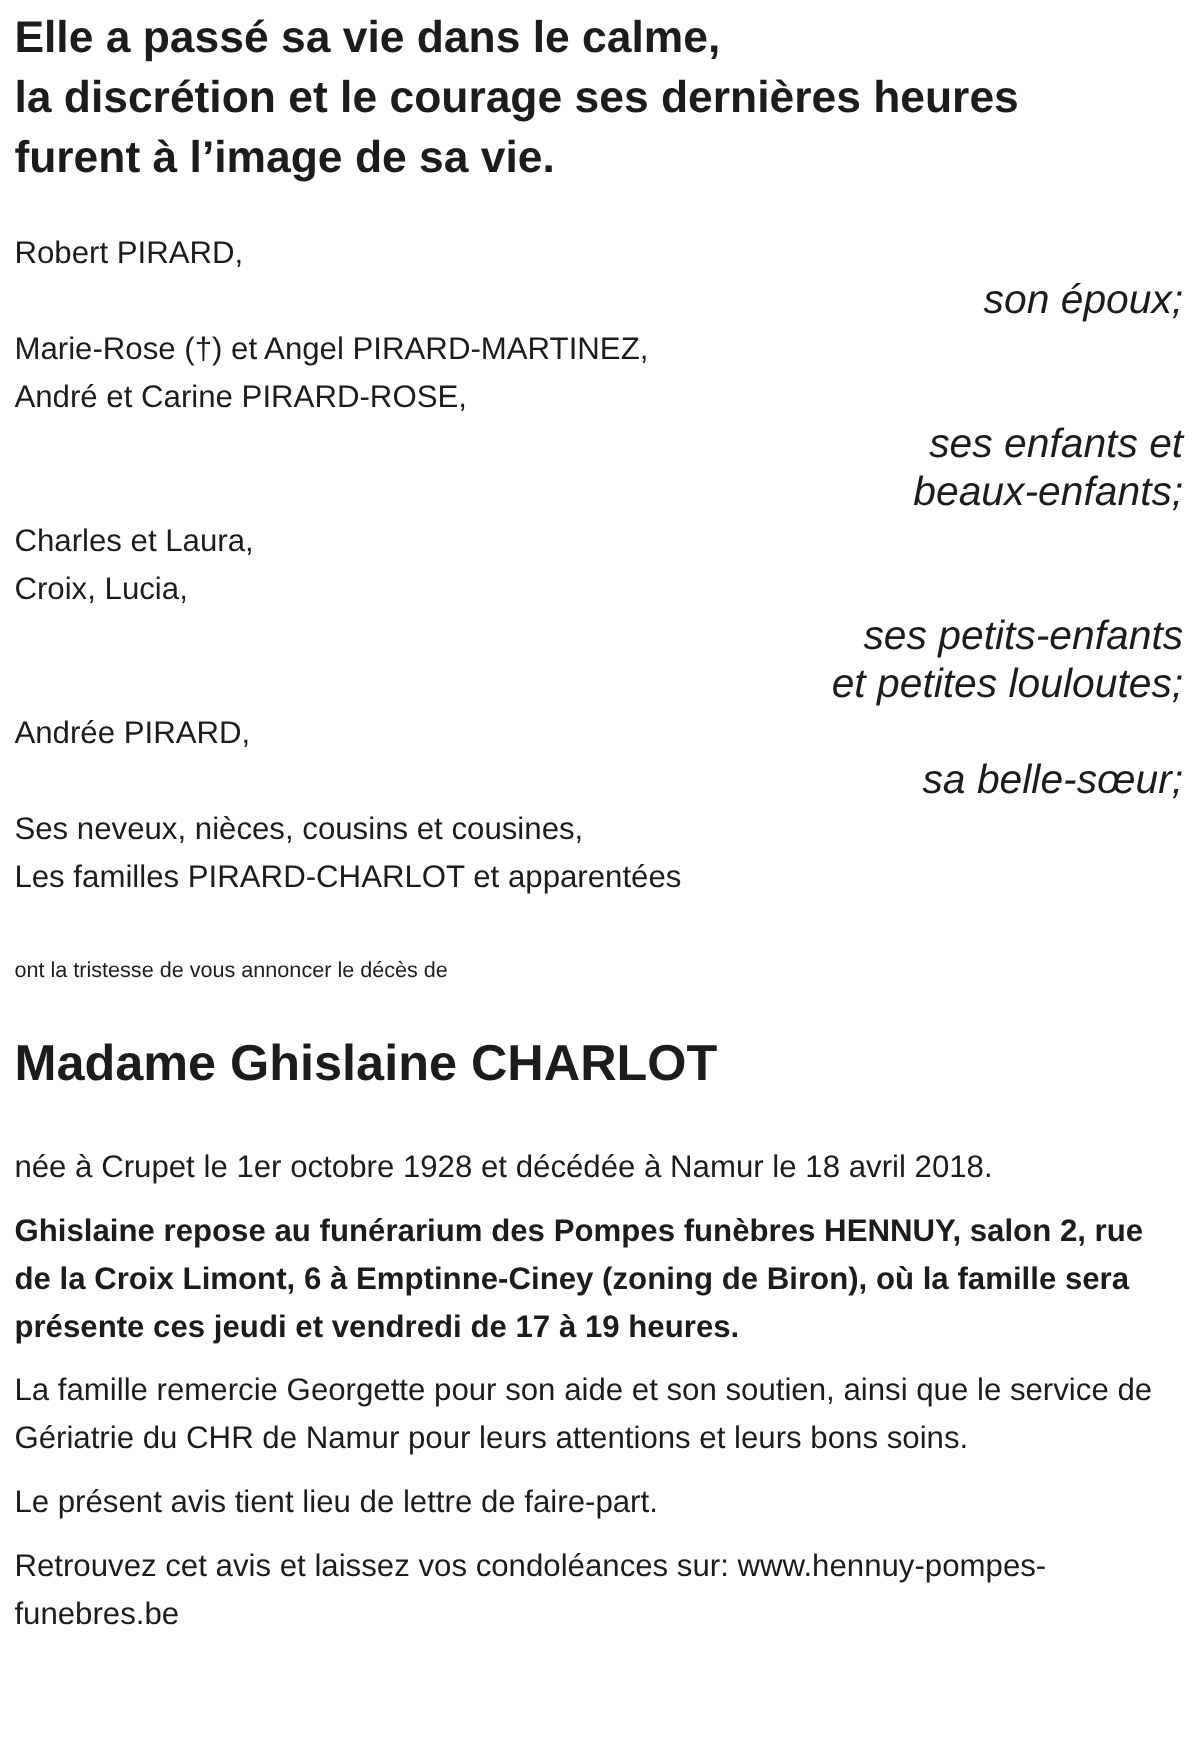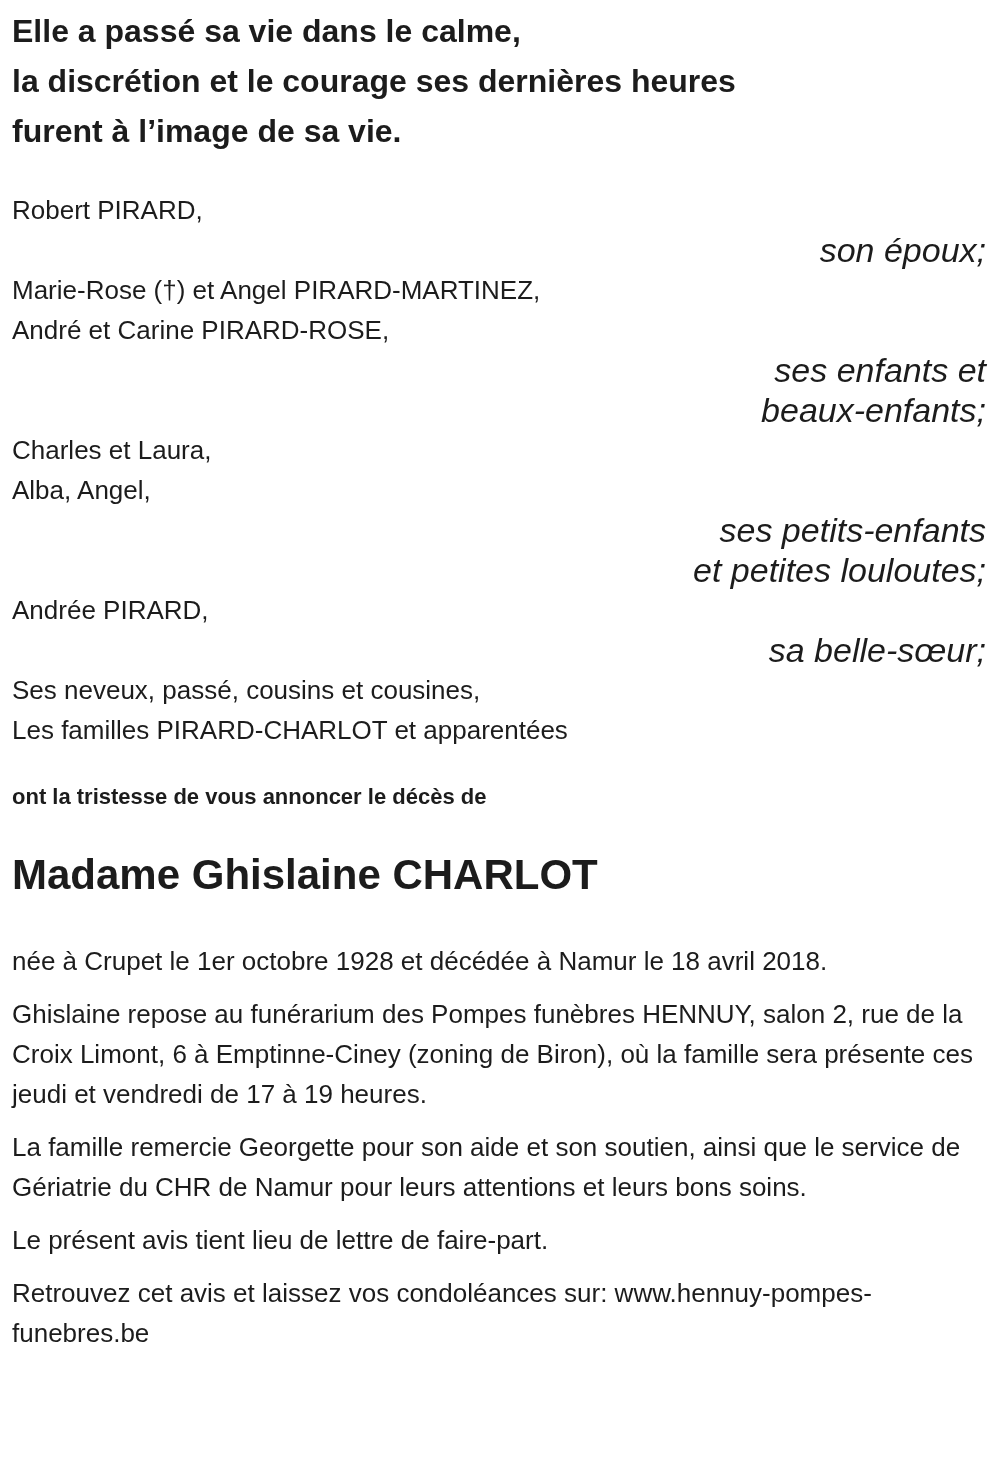--- a/index.html
+++ b/index.html
@@ -12,54 +12,53 @@
     -webkit-font-smoothing: antialiased;
   }
   .page {
     width: 1000px;
     min-height: 1463px;
     padding: 6px 14px 24px 12px;
     background: #ffffff;
   }
   .epigraph {
     font-weight: 700;
-    font-size: 32px;
+    font-size: 37px;
     line-height: 50px;
     margin-bottom: 34px;
   }
   .line {
     font-size: 26px;
     line-height: 40px;
     font-weight: 400;
   }
   .relation {
     font-size: 34px;
     line-height: 40px;
     font-style: italic;
     text-align: right;
   }
   .announcement {
-    font-size: 22px;
+    font-size: 18px;
     line-height: 40px;
-    margin-top: 27px;
-    font-weight: bold;
+    margin-top: 38px;
   }
   .deceased-name {
     font-size: 42px;
     line-height: 52px;
     font-weight: 700;
     margin: 32px 0 40px 0;
   }
   .para {
     font-size: 26px;
     line-height: 40px;
     margin-top: 13px;
   }
   .para.bold {
-    font-weight: 400;
+    font-weight: 700;
   }
   .para.first {
     margin-top: 17px;
   }
 </style>
 </head>
 <body>
 
 <div class="page">
 
@@ -72,28 +71,28 @@
   <section>
     <div class="line">Robert PIRARD,</div>
     <div class="relation">son époux;</div>
 
     <div class="line">Marie-Rose (†) et Angel PIRARD-MARTINEZ,</div>
     <div class="line">André et Carine PIRARD-ROSE,</div>
     <div class="relation">ses enfants et</div>
     <div class="relation">beaux-enfants;</div>
 
     <div class="line">Charles et Laura,</div>
-    <div class="line">Alba, Angel,</div>
+    <div class="line">Croix, Lucia,</div>
     <div class="relation">ses petits-enfants</div>
     <div class="relation">et petites louloutes;</div>
 
     <div class="line">Andrée PIRARD,</div>
     <div class="relation">sa belle-sœur;</div>
 
-    <div class="line">Ses neveux, passé, cousins et cousines,</div>
+    <div class="line">Ses neveux, nièces, cousins et cousines,</div>
     <div class="line">Les familles PIRARD-CHARLOT et apparentées</div>
   </section>
 
   <div class="announcement">ont la tristesse de vous annoncer le décès de</div>
 
   <h1 class="deceased-name">Madame Ghislaine CHARLOT</h1>
 
   <section>
     <p class="para first">née à Crupet le 1er octobre 1928 et décédée à Namur le 18 avril 2018.</p>
     <p class="para bold">Ghislaine repose au funérarium des Pompes funèbres HENNUY, salon 2, rue de la Croix Limont, 6 à Emptinne-Ciney (zoning de Biron), où la famille sera présente ces jeudi et vendredi de 17 à 19 heures.</p>

